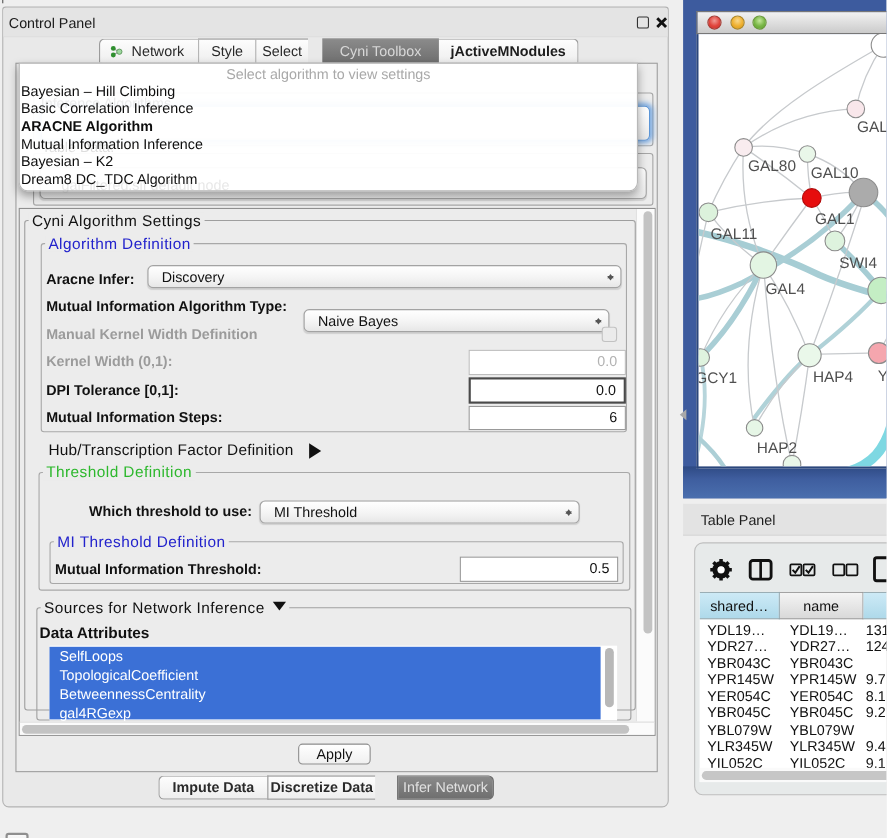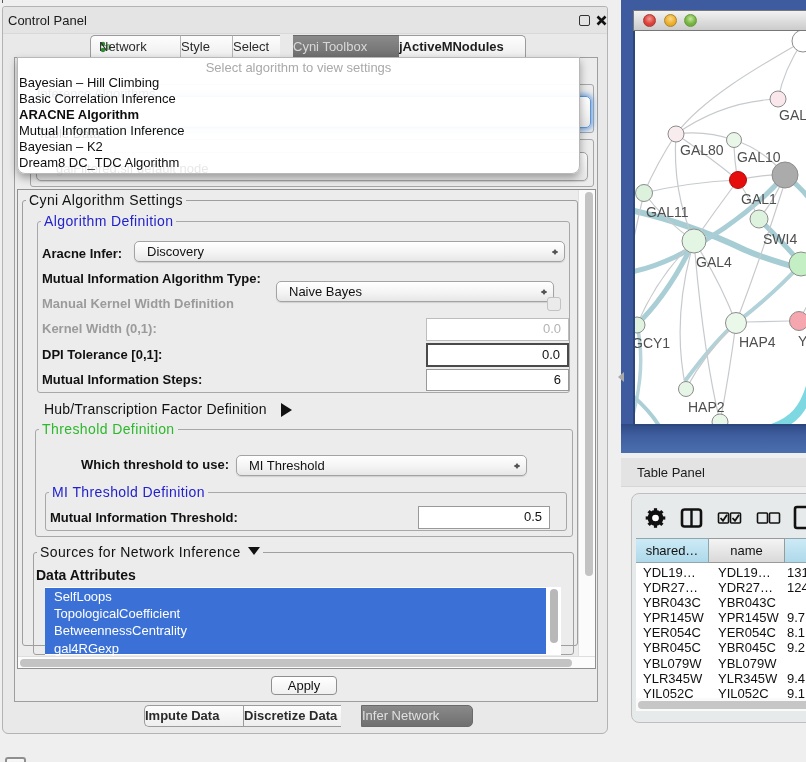--- a/index.html
+++ b/index.html
@@ -12,21 +12,21 @@
 .combo{position:absolute;background:linear-gradient(#ffffff,#f4f4f4 55%,#e7e7e7);
  border:1px solid #a3a3a3;border-radius:5px;box-shadow:0 1px 1px rgba(0,0,0,.12);line-height:20px}
 .combo .ct{position:absolute;left:12px;top:0;bottom:0;line-height:inherit}
 .arr{position:absolute;right:5px;top:50%;width:8px;height:14px;margin-top:-7px}
 .arr:before{content:"";position:absolute;left:1px;top:1px;border:3px solid transparent;border-bottom:4px solid #555}
 .arr:after{content:"";position:absolute;left:1px;bottom:1px;border:3px solid transparent;border-top:4px solid #555}
 .tf{position:absolute;background:#fff;border:1px solid #999;text-align:right;padding:0 7px;line-height:20px}
 .lbl{position:absolute;white-space:nowrap;line-height:15px}
 .gray{color:#9b9b9b}
 .tab{position:absolute;top:0;height:100%;background:linear-gradient(#fdfdfd,#eeeeee);
- border-top:1px solid #9b9b9b;text-align:left;color:#2a2a2a}
+ border-top:1px solid #9b9b9b;text-align:center;color:#2a2a2a}
 .tabtext{width:100%;position:absolute;top:3px}
 </style></head>
 <body>
 <div id="app">
 <div class="ab" style="left:2px;top:0;width:1px;height:3px;background:#555"></div>
 
 <div class="ab" style="left:621px;top:0;width:185px;height:453px;background:#3d5b9e"></div>
 <div class="ab" style="left:621px;top:424px;width:185px;height:29px;background:linear-gradient(#2e4a84,#3f5e9f 40%,#4a6fae)"></div>
 
 <div class="ab" style="left:633px;top:10px;width:173px;height:21px;background:linear-gradient(#f2f2f2,#cbcbcb);border:1px solid #777;border-right:none">
@@ -295,21 +295,21 @@
     <div class="fl" style="left:21px;top:232px;color:#2db82d">Threshold Definition</div>
     <div class="lbl b" style="left:63px;top:267px">Which threshold to use:</div>
     <div class="combo" style="left:218px;top:265px;width:291px;height:21px">
           <span class="ct">MI Threshold</span>
           <span class="arr"></span>
         </div>
 
     <div class="fs" style="left:27px;top:302px;width:522px;height:39px;border-color:#a8a8a8"></div>
     <div class="fl" style="left:31px;top:295px;color:#2222cc">MI Threshold Definition</div>
     <div class="lbl b" style="left:32px;top:320px">Mutual Information Threshold:</div>
-    <div class="tf" style="left:400px;top:316px;width:132px;height:23px">0.5</div>
+    <div class="tf" style="left:400px;top:316px;width:144px;height:23px">0.5</div>
 
     <div class="fs" style="left:15px;top:362px;width:541px;height:103px;border-color:#a0a0a0"></div>
     <div class="fl" style="left:19px;top:355px">Sources for Network Inference<span style="display:inline-block;width:0;height:0;border:6.5px solid transparent;border-top:8px solid #111;vertical-align:-4px;margin-left:7px"></span></div>
     <div class="lbl b" style="left:18px;top:377px;font-size:14px;line-height:16px">Data Attributes</div>
 
     <div class="ab" style="left:27px;top:397px;width:516px;height:68px;background:#fff">
       <div class="ab" style="left:0;top:1px;width:501px;height:66px;background:#3b70d6;color:#fff">
         <div style="padding-left:9px;line-height:17.2px">SelfLoops<br>TopologicalCoefficient<br>BetweennessCentrality<br>gal4RGexp</div>
       </div>
       <div class="ab" style="left:505px;top:2px;width:8px;height:54px;background:#b8b8b8;border-radius:4px"></div>
@@ -318,21 +318,21 @@
 
   <div class="ab" style="left:268px;top:669px;width:66px;height:19px;background:linear-gradient(#ffffff,#f0f0f0);border:1px solid #8f8f8f;border-radius:4px;text-align:center;line-height:17px">Apply</div>
 
   <div class="ab" style="left:141px;top:698px;width:329px;height:22px">
     <div class="tab" style="left:0;width:99px;border:1px solid #9b9b9b;border-right:none;border-radius:5px 0 0 5px">
           <div class="tabtext b" style="top:2px">Impute Data</div>
         </div>
     <div class="tab" style="left:99px;width:98px;border:1px solid #9b9b9b;border-right:none">
           <div class="tabtext b" style="top:2px">Discretize Data</div>
         </div>
-    <div class="tab" style="left:217px;width:112px;background:linear-gradient(#8a8a8a,#6f6f6f);color:#e0e0e0;border:1px solid #6a6a6a;border-radius:0 5px 5px 0">
+    <div class="tab" style="left:217px;width:88px;background:linear-gradient(#8a8a8a,#6f6f6f);color:#e0e0e0;border:1px solid #6a6a6a;border-radius:0 5px 5px 0">
           <div class="tabtext" style="top:2px">Infer Network</div>
         </div>
   </div>
 </div>
 
 <div class="ab" id="popup" style="left:17px;top:57px;width:563px;height:117px;background:rgba(255,255,255,.96);border:1px solid #b8b8b8;border-radius:0 0 8px 8px;box-shadow:0 4px 9px rgba(0,0,0,.35)">
   <div class="ab" style="left:0;top:2px;width:100%;text-align:center;color:#a9a9a9">Select algorithm to view settings</div>
   <div class="ab" style="left:1px;top:17px;line-height:16px;color:#0d0d0d">
     Bayesian – Hill Climbing<br>
     Basic Correlation Inference<br>

